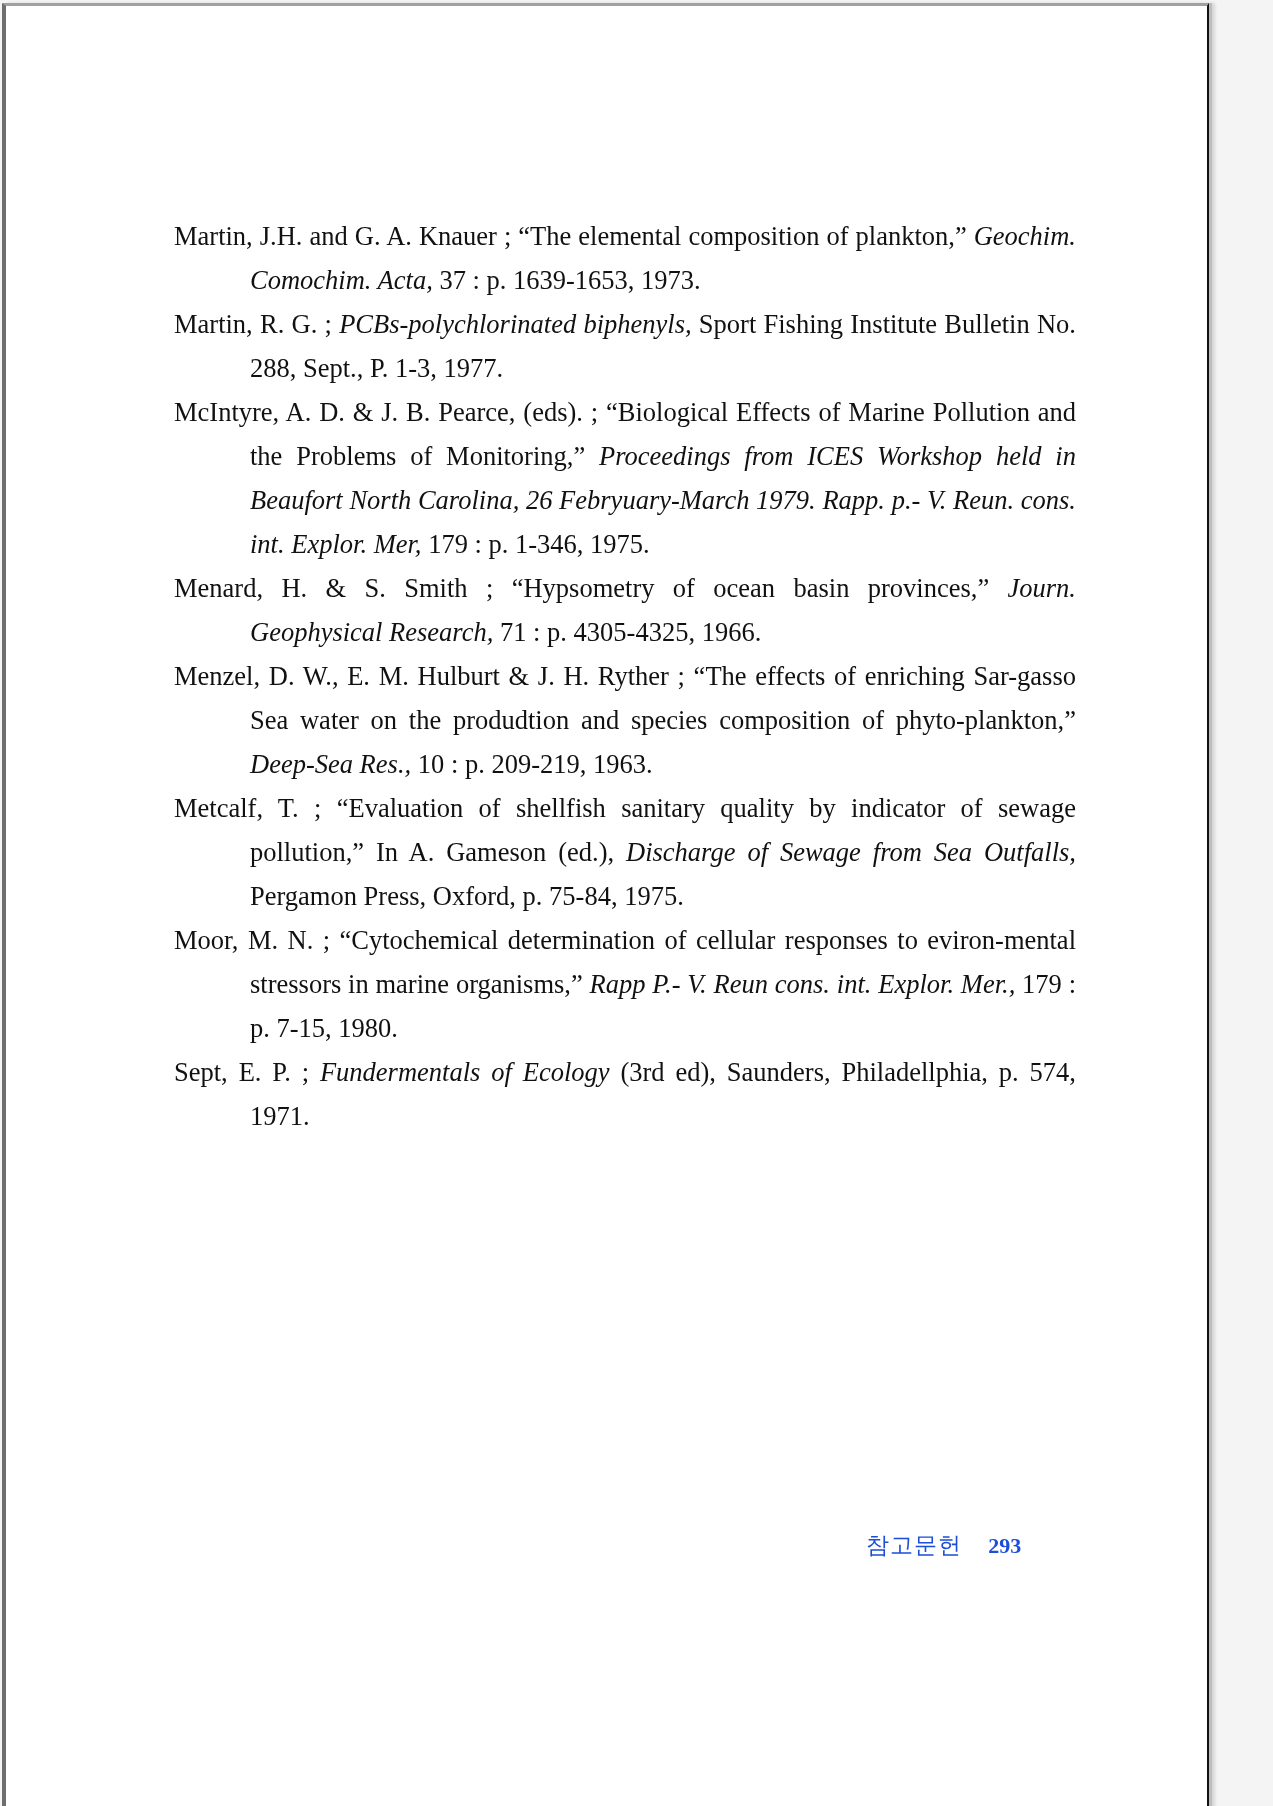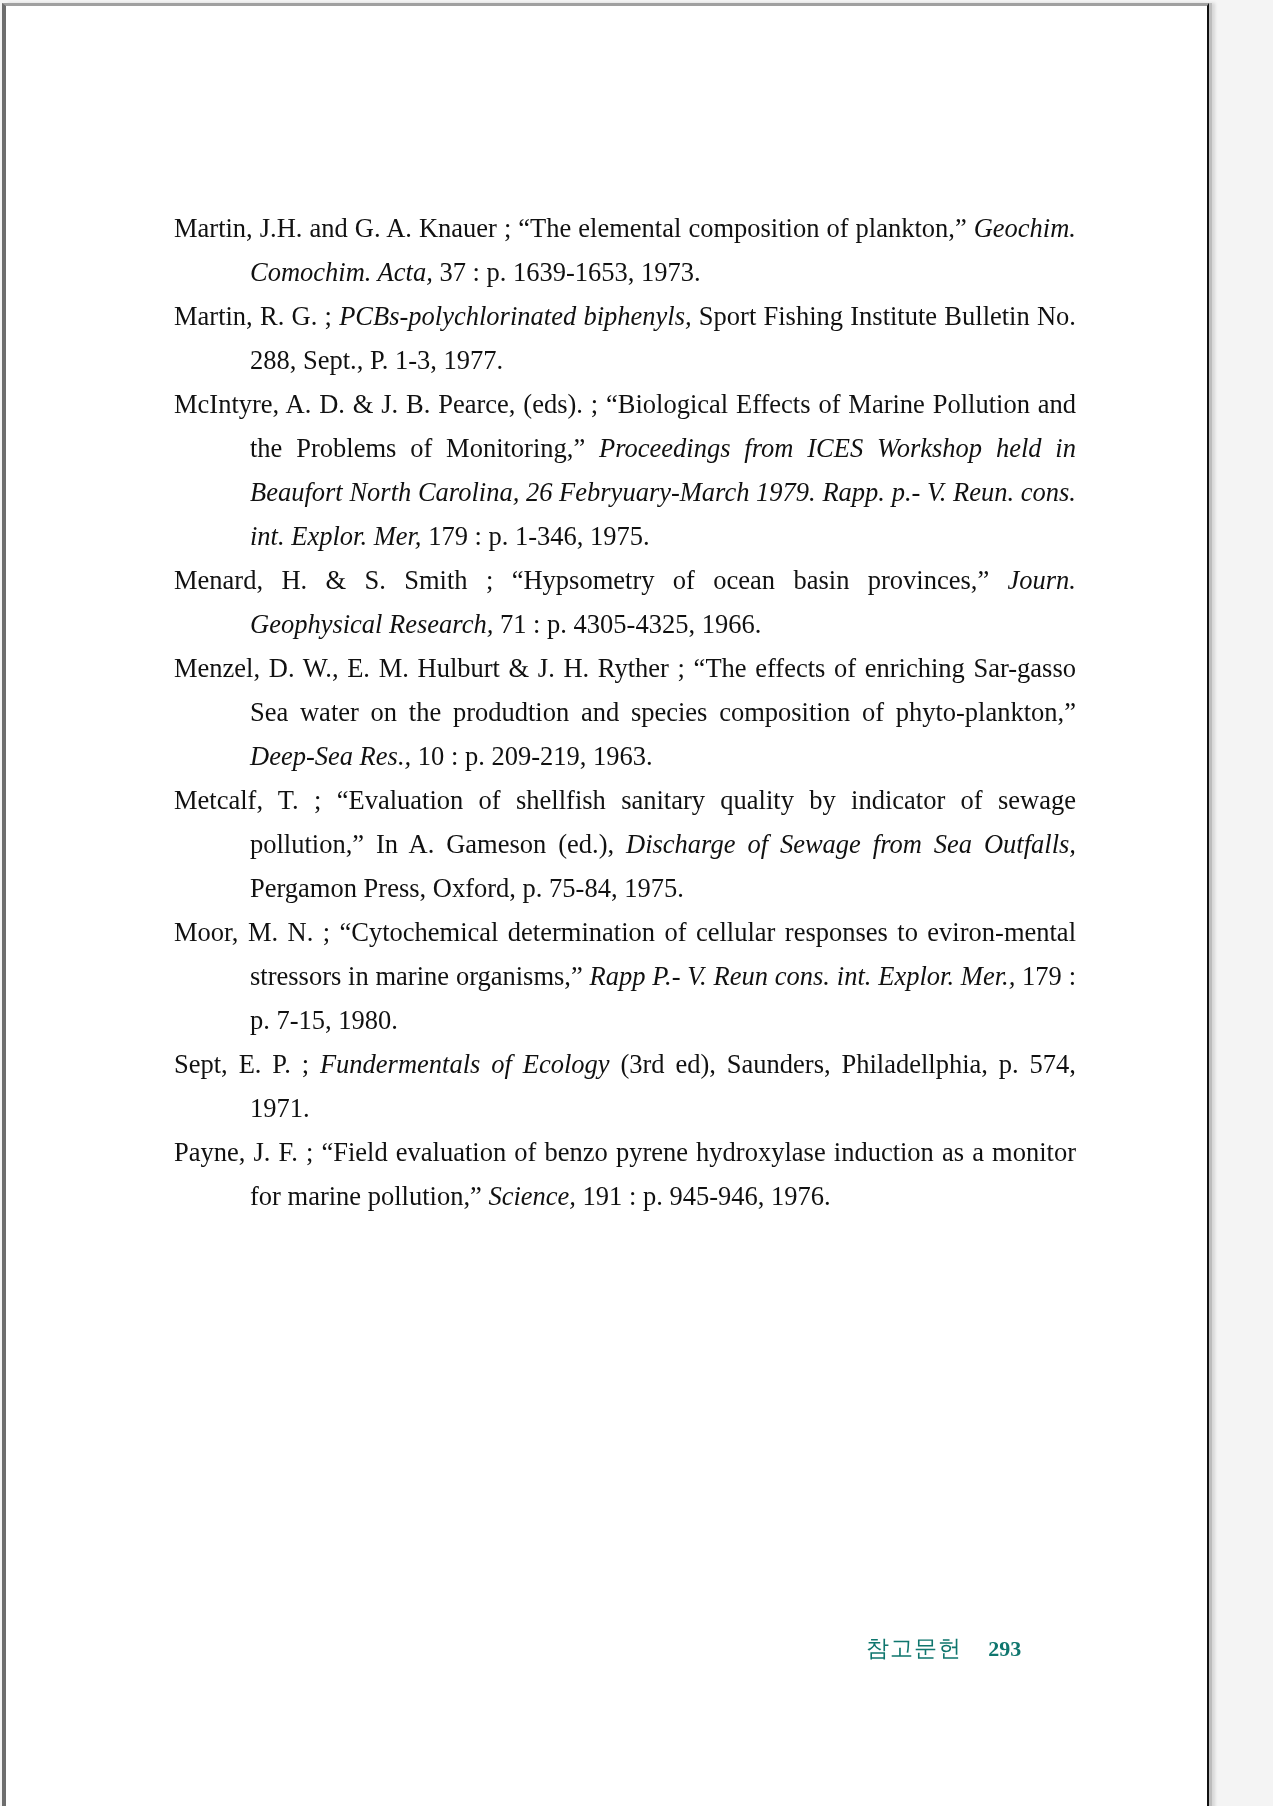--- a/index.html
+++ b/index.html
@@ -16,54 +16,53 @@
     width: 1201px; height: 1800px;
     background: #ffffff;
     border-top: 3px solid #a0a0a0;
     border-left: 4px solid #6e6e6e;
     border-right: 2px solid #111;
     border-bottom: 3px solid #9a9a9a;
     box-shadow: 3px 0 0 #bdbdbd, 6px 0 3px rgba(0,0,0,0.12);
   }
   .refs {
     position: absolute;
-    left: 168px; top: 200px;
+    left: 168px; top: 208px;
     width: 902px;
     color: #111;
     font-size: 26.5px;
     line-height: 44px;
   }
   .ref {
     padding-left: 76px;
     text-indent: -76px;
     text-align: justify;
   }
   .ref i { font-style: italic; }
   .footer {
     position: absolute;
-    left: 860px; top: 1627px;
+    left: 860px; top: 1524px;
     font-size: 25px;
-    color: #0f766e;
+    color: #1d4ed8;
     white-space: nowrap;
   }
   .footer .label { font-family: "DejaVu Sans", sans-serif; font-size: 23px; letter-spacing: 1px; }
   .footer .num { margin-left: 20px; font-weight: bold; font-size: 22px; }
 </style>
 </head>
 <body>
 
 <div class="page">
   <div class="refs" id="refs">
       <div class="ref"><span>Martin, J.H. and G. A. Knauer ; “The elemental composition of plankton,” </span><i>Geochim. Comochim. Acta,</i><span> 37 : p. 1639-1653, 1973.</span></div>
       <div class="ref"><span>Martin, R. G. ; </span><i>PCBs-polychlorinated biphenyls,</i><span> Sport Fishing Institute Bulletin No. 288, Sept., P. 1-3, 1977.</span></div>
       <div class="ref"><span>McIntyre, A. D. &amp; J. B. Pearce, (eds). ; “Biological Effects of Marine Pollution and the Problems of Monitoring,” </span><i>Proceedings from ICES Workshop held in Beaufort North Carolina, 26 Febryuary-March 1979. Rapp. p.- V. Reun. cons. int. Explor. Mer,</i><span> 179 : p. 1-346, 1975.</span></div>
       <div class="ref"><span>Menard, H. &amp; S. Smith ; “Hypsometry of ocean basin provinces,” </span><i>Journ. Geophysical Research,</i><span> 71 : p. 4305-4325, 1966.</span></div>
       <div class="ref"><span>Menzel, D. W., E. M. Hulburt &amp; J. H. Ryther ; “The effects of enriching Sar-gasso Sea water on the produdtion and species composition of phyto-plankton,” </span><i>Deep-Sea Res.,</i><span> 10 : p. 209-219, 1963.</span></div>
       <div class="ref"><span>Metcalf, T. ; “Evaluation of shellfish sanitary quality by indicator of sewage pollution,” In A. Gameson (ed.), </span><i>Discharge of Sewage from Sea Outfalls,</i><span> Pergamon Press, Oxford, p. 75-84, 1975.</span></div>
       <div class="ref"><span>Moor, M. N. ; “Cytochemical determination of cellular responses to eviron-mental stressors in marine organisms,” </span><i>Rapp P.- V. Reun cons. int. Explor. Mer.,</i><span> 179 : p. 7-15, 1980.</span></div>
       <div class="ref"><span>Sept, E. P. ; </span><i>Fundermentals of Ecology</i><span> (3rd ed), Saunders, Philadellphia, p. 574, 1971.</span></div>
-      <div class="ref"><span>Payne, J. F. ; “Field evaluation of benzo pyrene hydroxylase induction as a monitor for marine pollution,” </span><i>Science,</i><span> 191 : p. 945-946, 1976.</span></div>
     </div>
   <div class="footer">
     <span class="label">참고문헌</span>
     <span class="num">293</span>
   </div>
 </div>
 
 </body></html>

